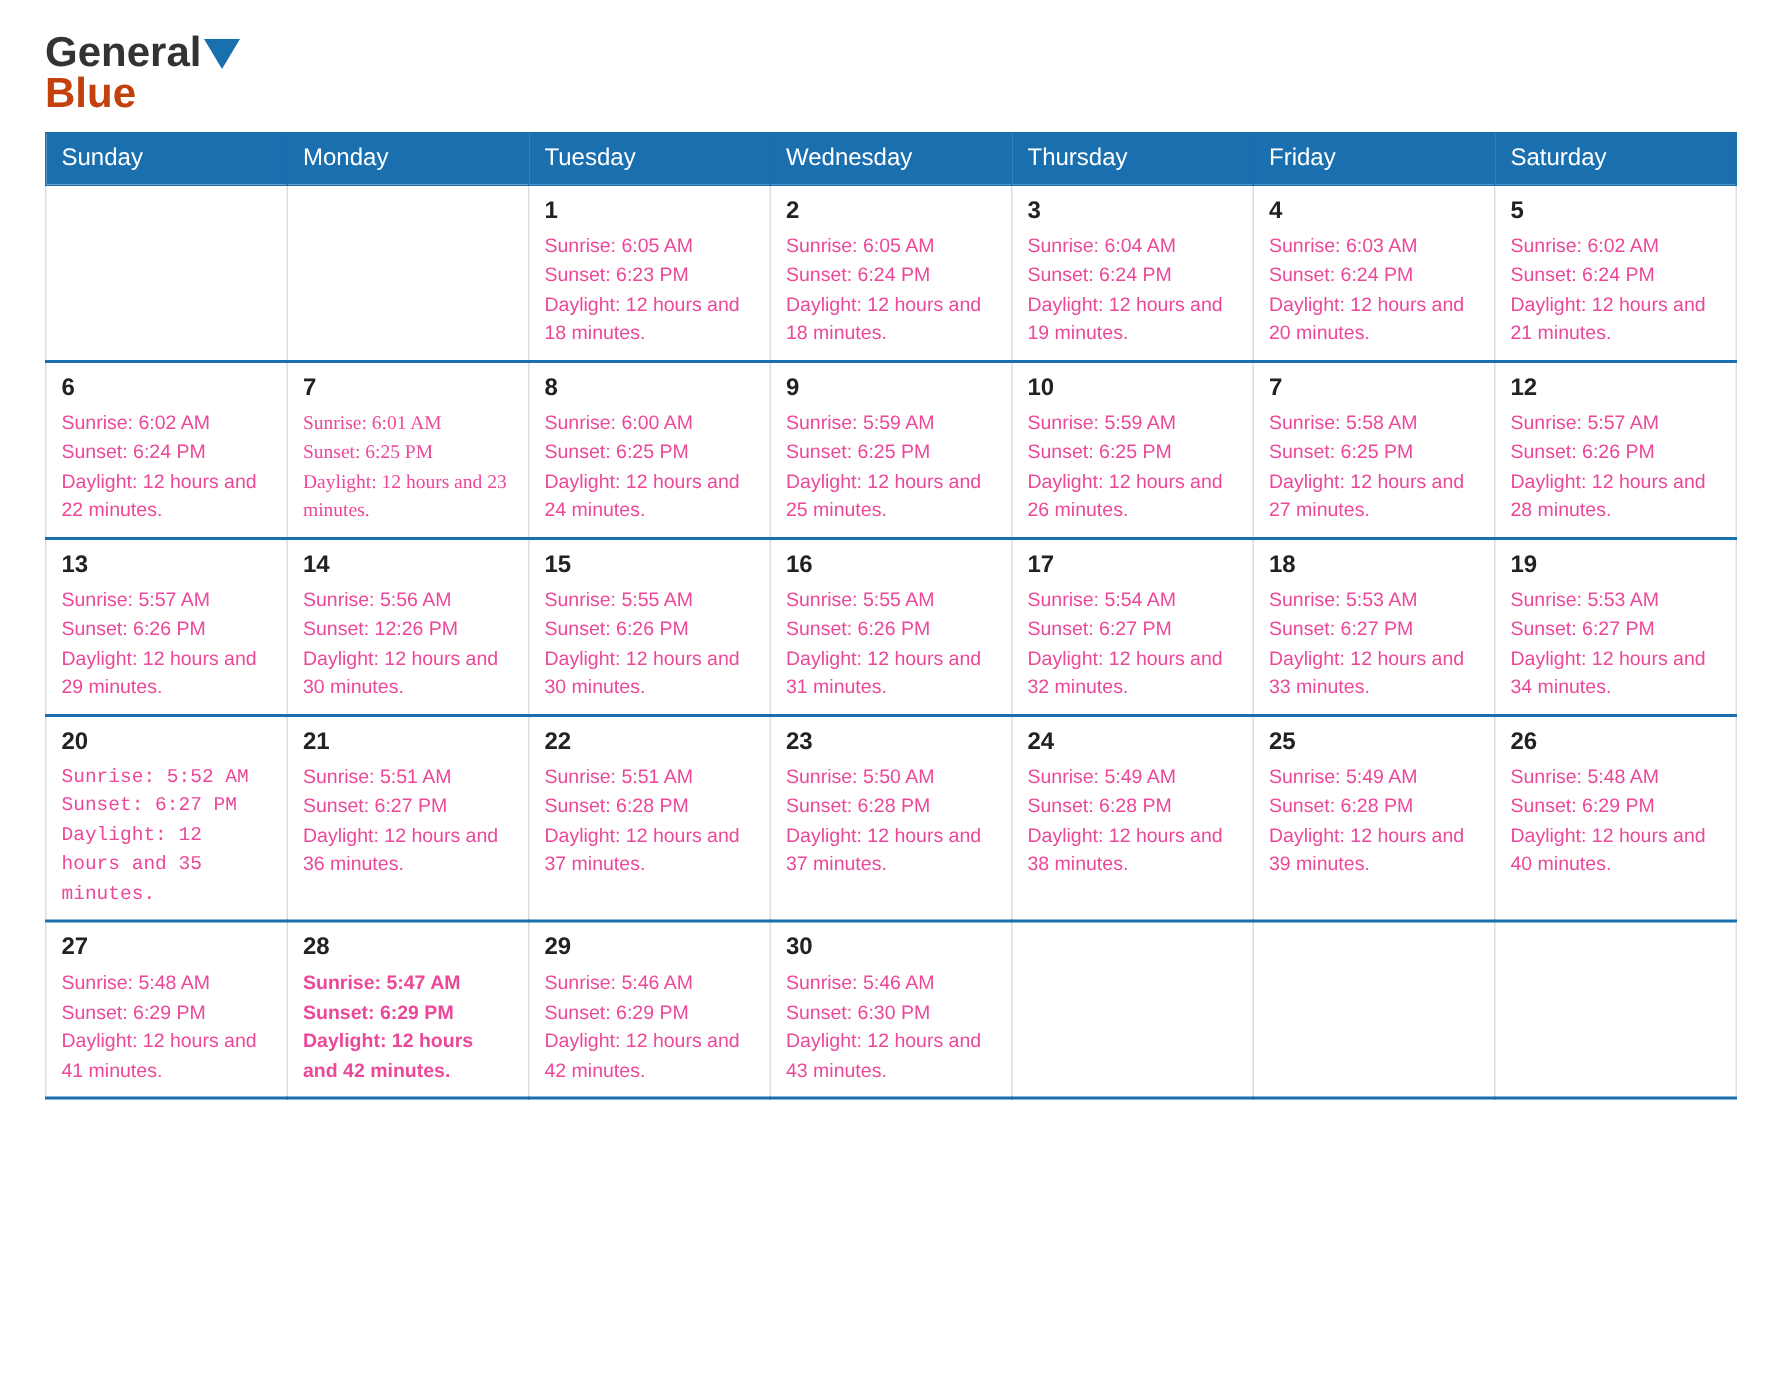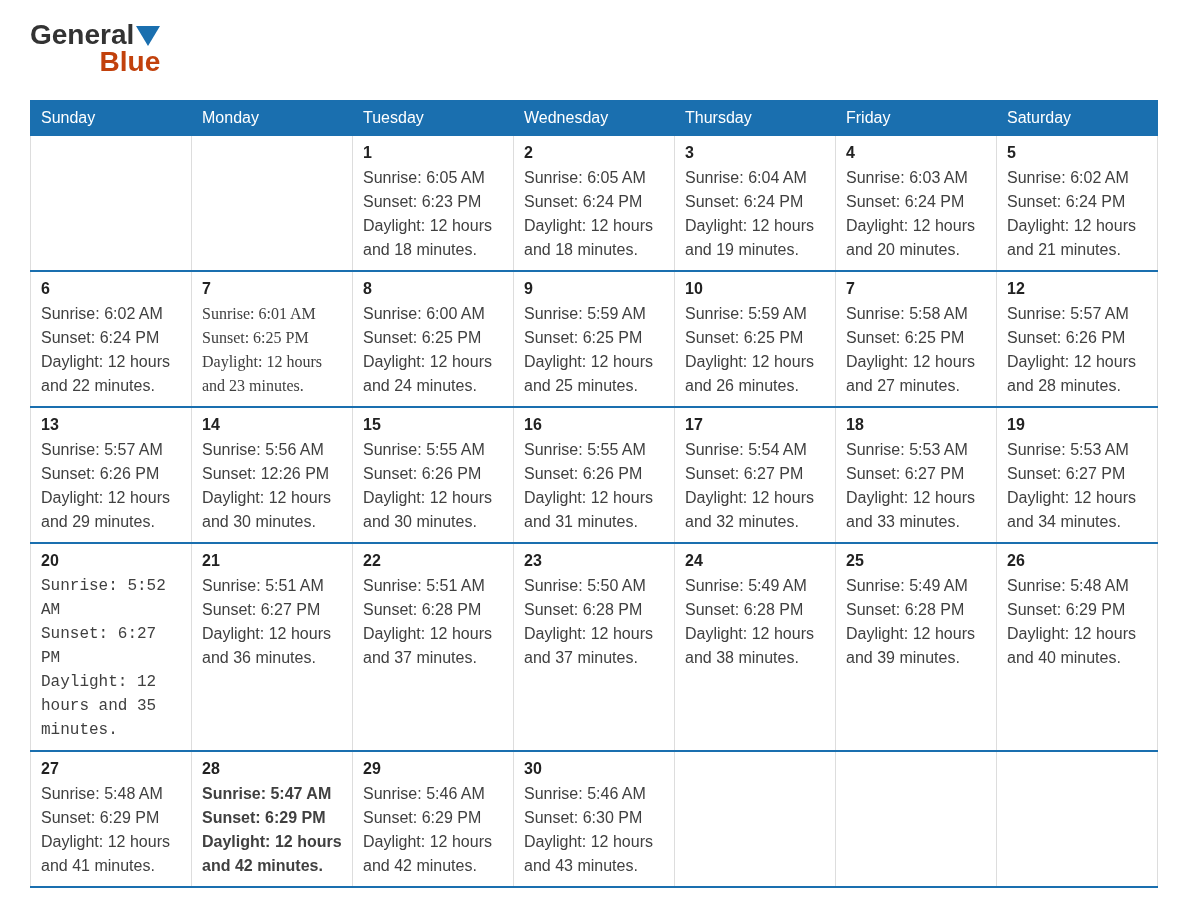--- a/index.html
+++ b/index.html
@@ -13,40 +13,39 @@
     .header {
       display: flex;
       justify-content: space-between;
       align-items: flex-start;
       margin-bottom: 10px;
     }
     .logo {
       display: flex;
       align-items: center;
       gap: 0;
-      text-align: right;
     }
     .title-area {
       text-align: right;
     }
     .month-title {
       font-size: 52px;
       font-weight: normal;
       color: #222;
       line-height: 1.1;
     }
     .location-title {
       font-size: 22px;
       color: #444;
       margin-top: 4px;
     }
     table {
       width: 100%;
       border-collapse: collapse;
-      margin-top: 22px;
+      margin-top: 10px;
     }
     thead tr {
       background-color: #1a6faf;
     }
     thead th {
       color: #fff;
       font-size: 16px;
       font-weight: normal;
       padding: 8px 10px;
       text-align: left;
@@ -65,22 +64,22 @@
       color: #222;
     }
     .day-number {
       font-size: 16px;
       font-weight: bold;
       color: #222;
       margin-bottom: 4px;
       display: block;
     }
     .day-info {
-      font-size: 16px;
-      color: #404040;
+      font-size: 13px;
+      color: #ec4899;
       line-height: 1.5;
     }
     .empty-cell {
       background: #fff;
     }
   </style>
 </head>
 <body>
 
 <div class="header">

